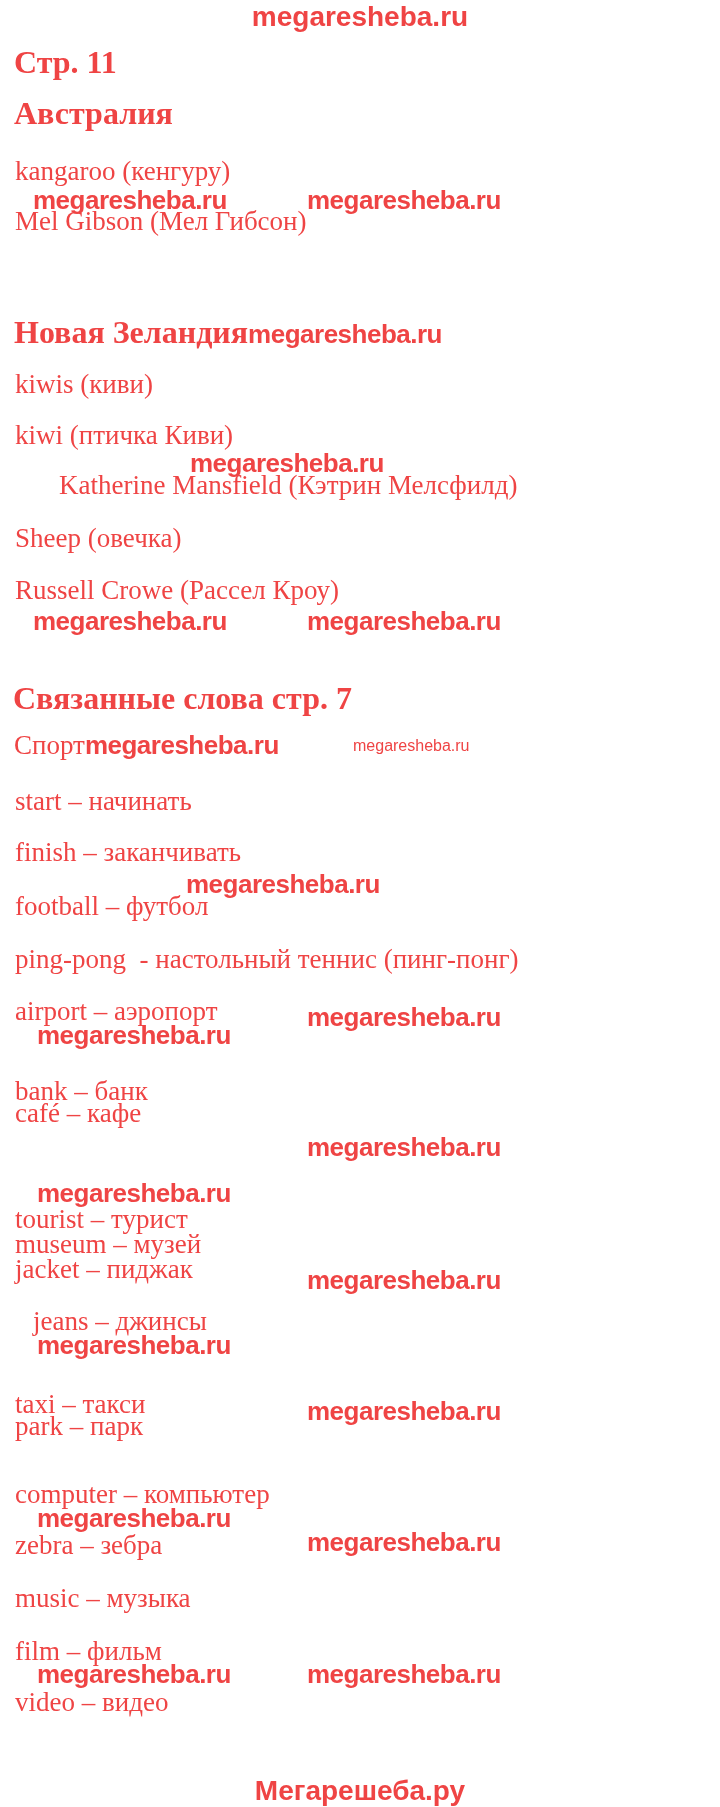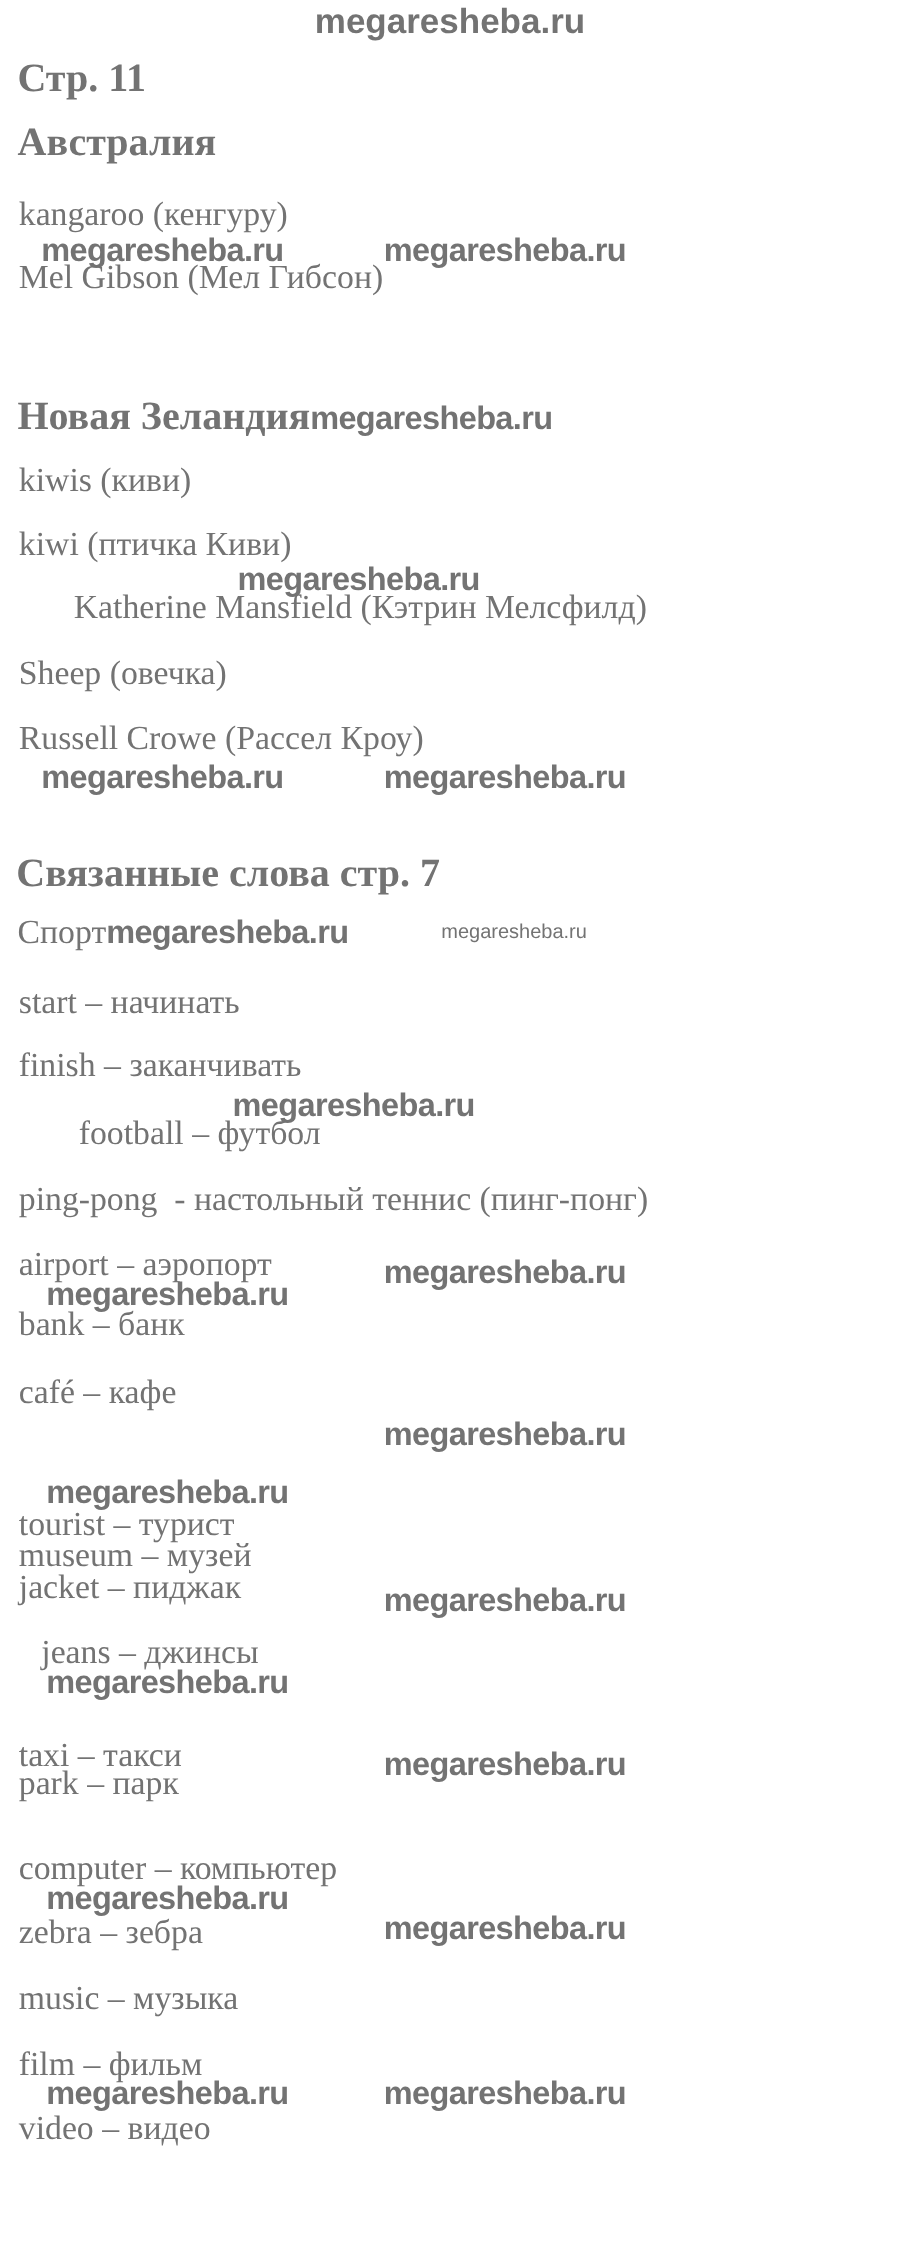--- a/index.html
+++ b/index.html
@@ -3,21 +3,21 @@
 <meta charset="utf-8">
 <style>
   html,body{margin:0;padding:0;background:#ffffff;}
   .page{
     position:relative;
     width:720px;
     height:1807px;
     background:#ffffff;
     overflow:hidden;
     font-family:"Liberation Serif","DejaVu Serif",serif;
-    color:#737373;
+    color:#ef4444;
   }
   .line{
     position:absolute;
     white-space:pre;
     line-height:1.1;
   }
   .t-body{
     font-family:"Liberation Serif","DejaVu Serif",serif;
     font-size:27px;
     font-weight:400;
@@ -75,26 +75,26 @@
       <div class="line t-body" style="left: 15px; top: 524px;">Sheep (овечка)</div>
       <div class="line t-body" style="left: 15px; top: 576px;">Russell Crowe (Рассел Кроу)</div>
       <div class="line t-wm" style="left: 33px; top: 607px;">megaresheba.ru</div>
       <div class="line t-wm" style="left: 307px; top: 607px;">megaresheba.ru</div>
       <div class="line t-heading" style="left: 13px; top: 681px;">Связанные слова стр. 7</div>
       <div class="line t-body" style="left: 14px; top: 731px;"><span class="t-body">Спорт</span><span class="t-wm">megaresheba.ru</span></div>
       <div class="line t-wm-small" style="left: 353px; top: 737px;">megaresheba.ru</div>
       <div class="line t-body" style="left: 15px; top: 787px;">start – начинать</div>
       <div class="line t-body" style="left: 15px; top: 838px;">finish – заканчивать</div>
       <div class="line t-wm" style="left: 186px; top: 870px;">megaresheba.ru</div>
-      <div class="line t-body" style="left: 15px; top: 892px; margin-left: 48px;">football – футбол</div>
+      <div class="line t-body" style="left: 15px; top: 892px;">football – футбол</div>
       <div class="line t-body" style="left: 15px; top: 945px;">ping-pong  - настольный теннис (пинг-понг)</div>
       <div class="line t-body" style="left: 15px; top: 997px;">airport – аэропорт</div>
       <div class="line t-wm" style="left: 307px; top: 1003px;">megaresheba.ru</div>
       <div class="line t-wm" style="left: 37px; top: 1021px;">megaresheba.ru</div>
-      <div class="line t-body" style="left: 15px; top: 1045px;">bank – банк</div>
+      <div class="line t-body" style="left: 15px; top: 1077px;">bank – банк</div>
       <div class="line t-body" style="left: 15px; top: 1099px;">café – кафе</div>
       <div class="line t-wm" style="left: 307px; top: 1133px;">megaresheba.ru</div>
       <div class="line t-body" style="left: 15px; top: 1206px; margin-top: 24px;">museum – музей</div>
       <div class="line t-wm" style="left: 37px; top: 1179px;">megaresheba.ru</div>
       <div class="line t-body" style="left: 15px; top: 1205px;">tourist – турист</div>
       <div class="line t-body" style="left: 15px; top: 1255px;">jacket – пиджак</div>
       <div class="line t-wm" style="left: 307px; top: 1266px;">megaresheba.ru</div>
       <div class="line t-body" style="left: 33px; top: 1307px;">jeans – джинсы</div>
       <div class="line t-wm" style="left: 37px; top: 1331px;">megaresheba.ru</div>
       <div class="line t-body" style="left: 15px; top: 1358px; margin-top: 32px;">taxi – такси</div>
@@ -104,13 +104,14 @@
       <div class="line t-wm" style="left: 37px; top: 1504px;">megaresheba.ru</div>
       <div class="line t-wm" style="left: 307px; top: 1528px;">megaresheba.ru</div>
       <div class="line t-body" style="left: 15px; top: 1531px;">zebra – зебра</div>
       <div class="line t-body" style="left: 15px; top: 1584px;">music – музыка</div>
       <div class="line t-body" style="left: 15px; top: 1637px;">film – фильм</div>
       <div class="line t-wm" style="left: 37px; top: 1660px;">megaresheba.ru</div>
       <div class="line t-wm" style="left: 307px; top: 1660px;">megaresheba.ru</div>
       <div class="line t-body" style="left: 15px; top: 1688px;">video – видео</div>
     </div>
 
+  <div class="line footer t-center" style="top:1776px">Мегарешеба.ру</div>
 </div>
 
 </body></html>

